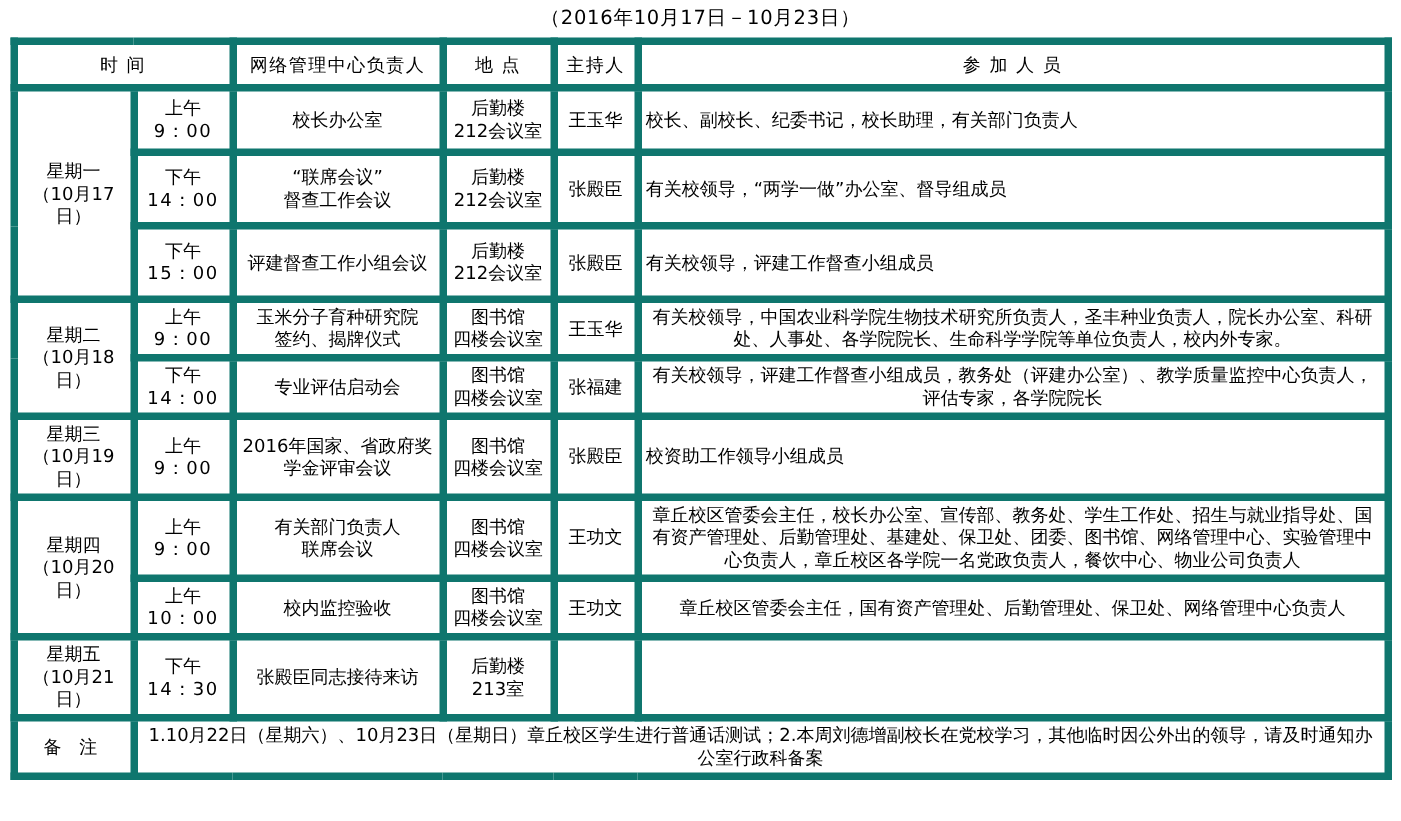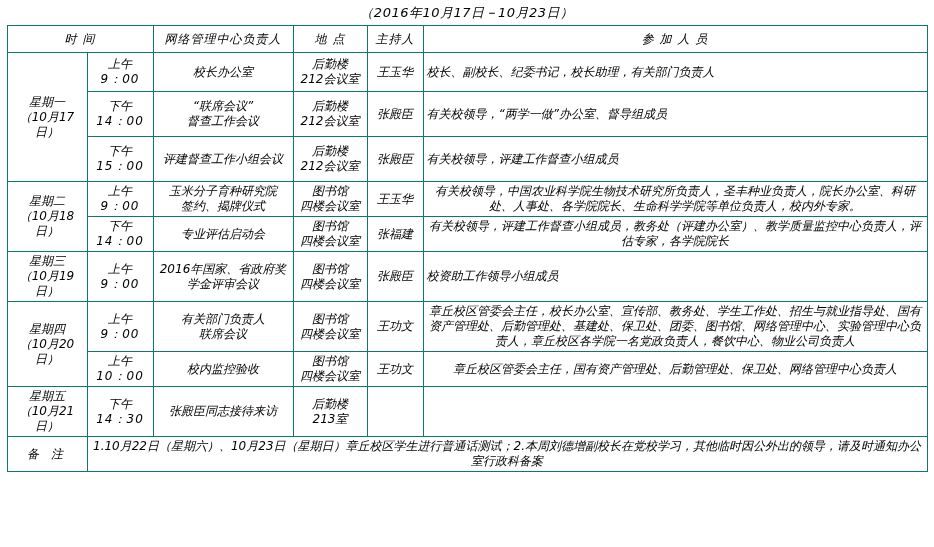--- a/index.html
+++ b/index.html
@@ -13,37 +13,36 @@
     font-family: "DejaVu Sans", "Liberation Sans", sans-serif;
     color: #000000;
     overflow: hidden;
   }
   .page {
     width: 934px;
     height: 389px;
     box-sizing: border-box;
     padding: 0 6px;
     position: relative;
-    font-style: italic;
   }
   .title-line {
     text-align: center;
     font-size: 13px;
     line-height: 20px;
     padding-top: 3px;
     letter-spacing: 0.5px;
   }
   table.sched {
     border-collapse: collapse;
     width: 921px;
     margin: 2px auto 0 auto;
     table-layout: fixed;
   }
   table.sched td, table.sched th {
-    border: 1px solid #0f766e;
+    border: 5px solid #0f766e;
     padding: 2px 3px;
     font-size: 12px;
     line-height: 15px;
     vertical-align: middle;
     text-align: center;
     font-weight: normal;
     margin-left: 44px;
   }
   .hdr td {
     height: 22px;

